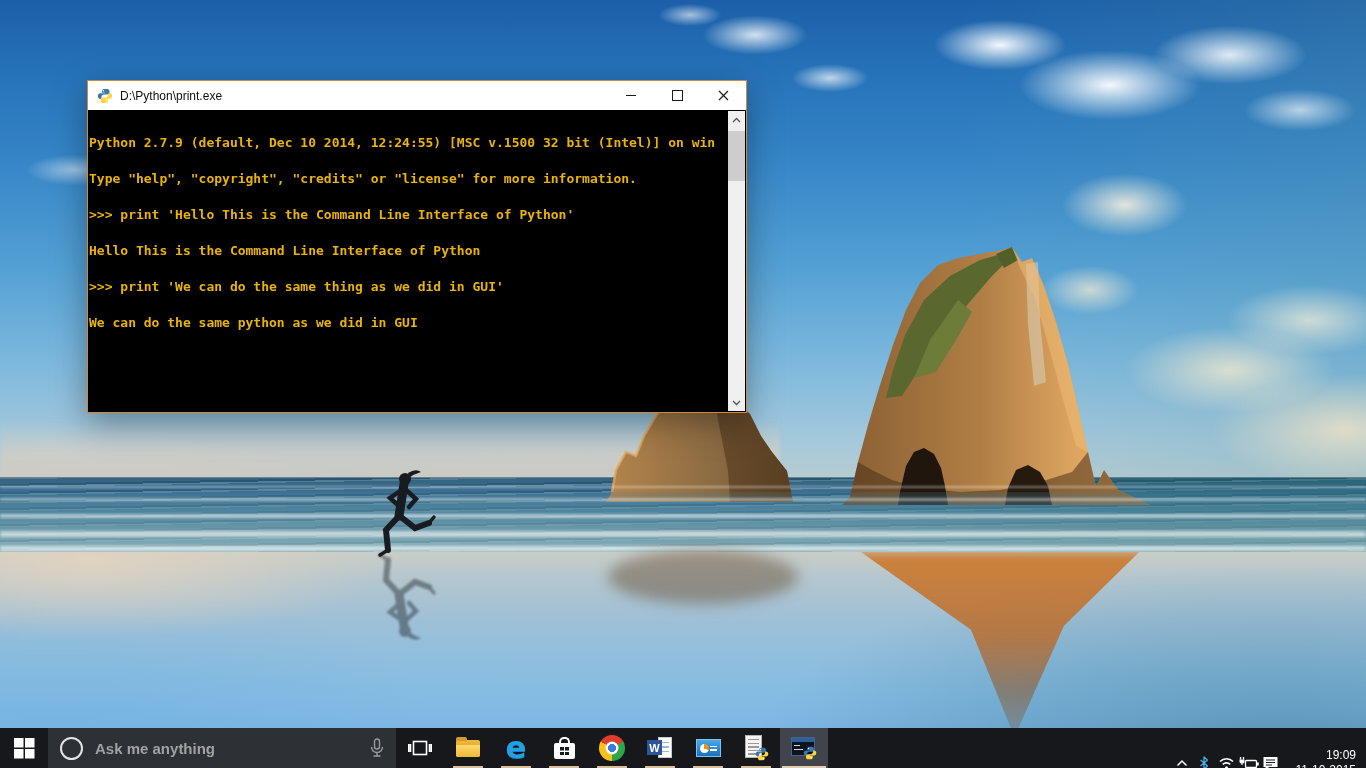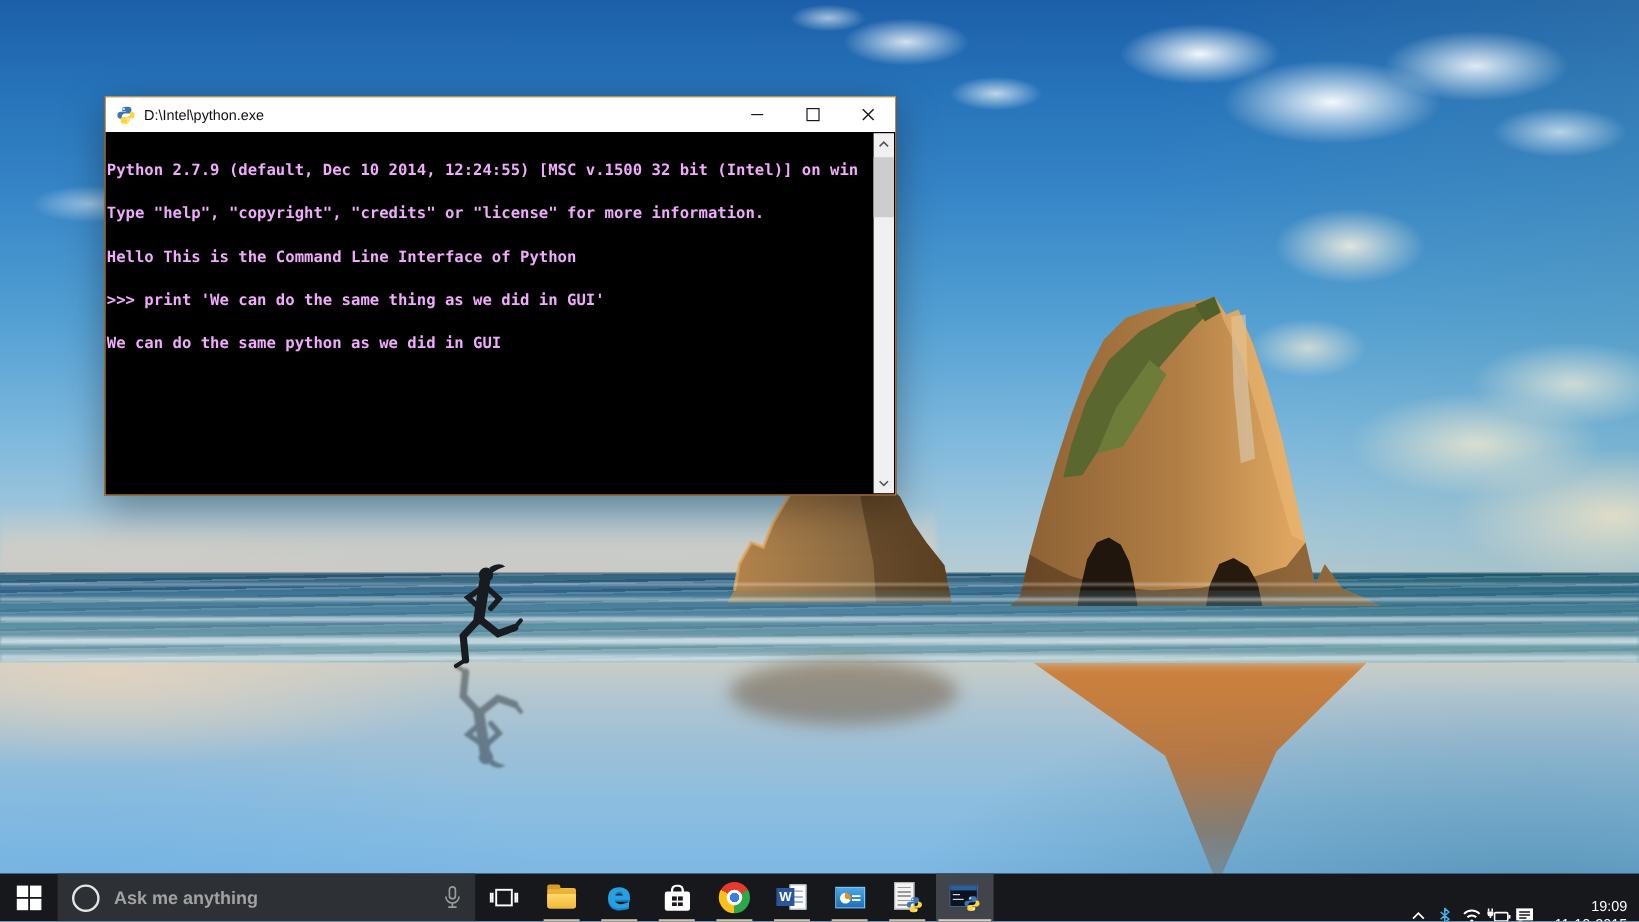--- a/index.html
+++ b/index.html
@@ -70,21 +70,21 @@
   .window{position:absolute;left:87px;top:80px;width:658px;height:331px;background:#000;
     border:1px solid #cd8a42;box-shadow:0 10px 32px rgba(0,0,0,.35);}
   .titlebar{height:29px;background:#fff;display:flex;align-items:center;}
   .titlebar .app-ico{width:16px;height:16px;margin:0 7px 0 9px;flex:0 0 auto;}
   .titlebar .title{font-size:12px;color:#101010;}
   .cap-btns{margin-left:auto;display:flex;height:29px;}
   .cap-btn{width:46px;height:29px;display:flex;align-items:center;justify-content:center;}
   .glyph-min{width:10px;height:1px;background:#1a1a1a;}
   .glyph-max{width:9px;height:9px;border:1px solid #1a1a1a;}
   .console-body{position:absolute;left:1px;top:30px;right:18px;bottom:1px;overflow:hidden;background:#000;
-    color:#f0abfc;font:bold 13px/12px "DejaVu Sans Mono",monospace;padding-top:2px;white-space:pre;}
+    color:#eab308;font:bold 13px/12px "DejaVu Sans Mono",monospace;padding-top:2px;white-space:pre;}
   .console-body div{height:12px;}
   .scrollbar{position:absolute;top:30px;right:1px;bottom:1px;width:17px;background:#f0f0f0;}
   .sb-btn{position:absolute;left:0;width:17px;height:17px;display:flex;align-items:center;justify-content:center;}
   .sb-up{top:0;} .sb-down{bottom:0;}
   .sb-thumb{position:absolute;left:0;top:20px;width:17px;height:50px;background:#cdcdcd;}
 
   
   .taskbar{position:absolute;left:0;bottom:0;width:1366px;height:40px;background:#16181c;display:flex;align-items:center;z-index:20;}
   .tb-btn{height:40px;display:flex;align-items:center;justify-content:center;}
   .start{width:48px;}
@@ -228,38 +228,39 @@
       </g>
       <use href="#runner-fig" transform="translate(0,178) scale(1,-1)" opacity=".42" filter="url(#soft1)"></use>
     </svg>
   </div>
 
   <div class="window">
     <div class="titlebar">
       <svg class="app-ico" viewBox="0 0 16 16">
           <use href="#pylogo"></use>
         </svg>
-      <span class="title">D:\Intel\python.exe</span>
+      <span class="title">D:\Python\print.exe</span>
       <div class="cap-btns">
         <div class="cap-btn">
             <div class="glyph-min"></div>
           </div>
         <div class="cap-btn">
             <div class="glyph-max"></div>
           </div>
         <div class="cap-btn">
           <svg width="11" height="11" viewBox="0 0 11 11">
               <path d="M1 1 L10 10 M10 1 L1 10" stroke="#1a1a1a" stroke-width="1.2"></path>
             </svg>
         </div>
       </div>
     </div>
     <div class="console-body">
       <div>Python 2.7.9 (default, Dec 10 2014, 12:24:55) [MSC v.1500 32 bit (Intel)] on win</div>
       <div>Type "help", "copyright", "credits" or "license" for more information.</div>
+      <div>&gt;&gt;&gt; print 'Hello This is the Command Line Interface of Python'</div>
       <div>Hello This is the Command Line Interface of Python</div>
       <div>&gt;&gt;&gt; print 'We can do the same thing as we did in GUI'</div>
       <div>We can do the same python as we did in GUI</div>
       
       
     </div>
     <div class="scrollbar">
       <div class="sb-btn sb-up">
         <svg width="9" height="6" viewBox="0 0 9 6">
             <path d="M1 5 L4.5 1.5 L8 5" stroke="#555" stroke-width="1.3" fill="none"></path>

